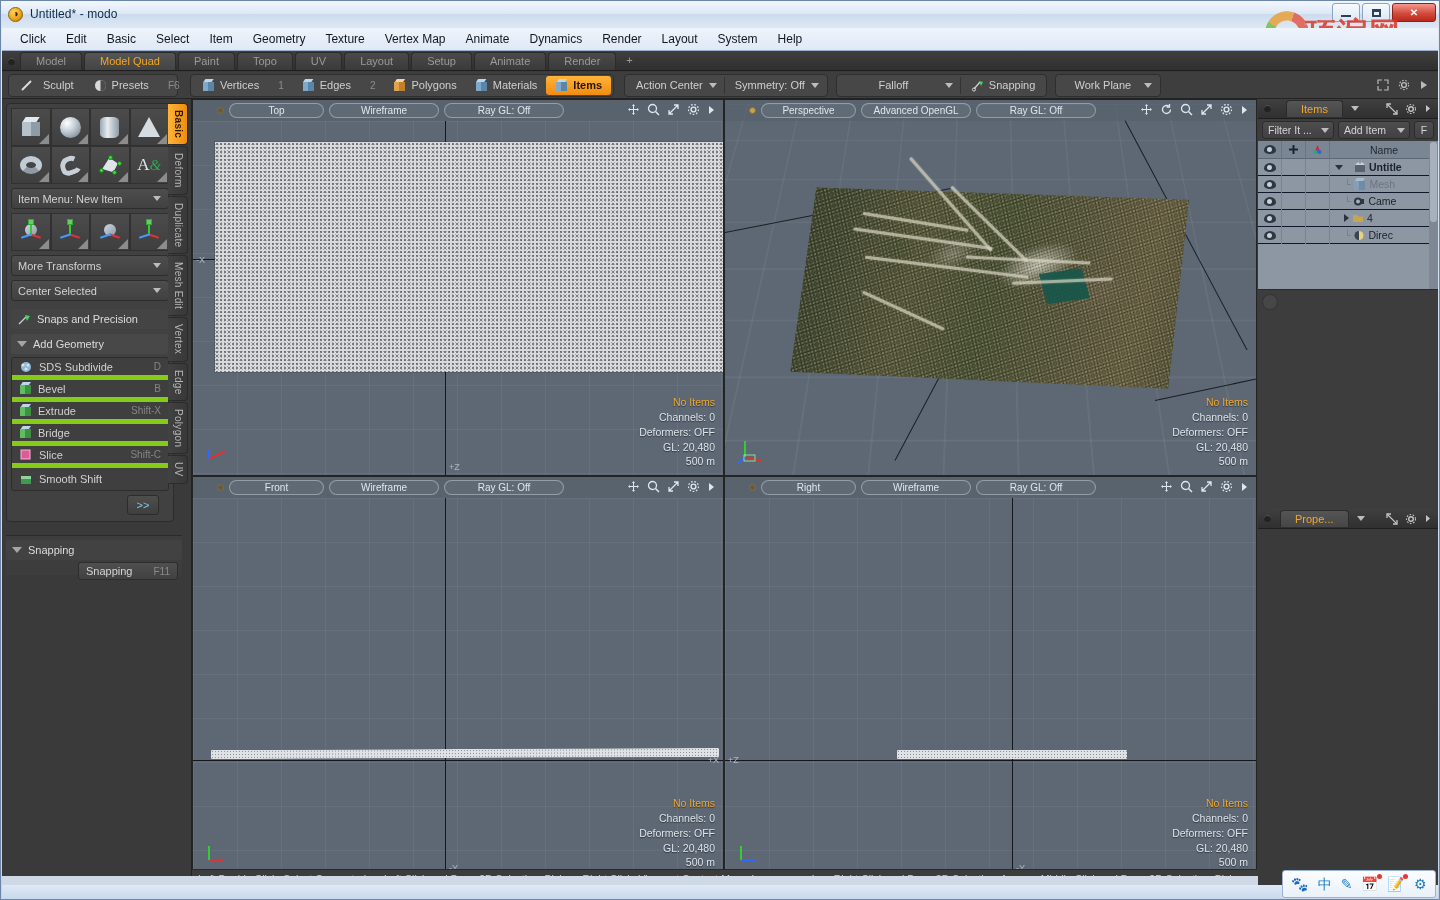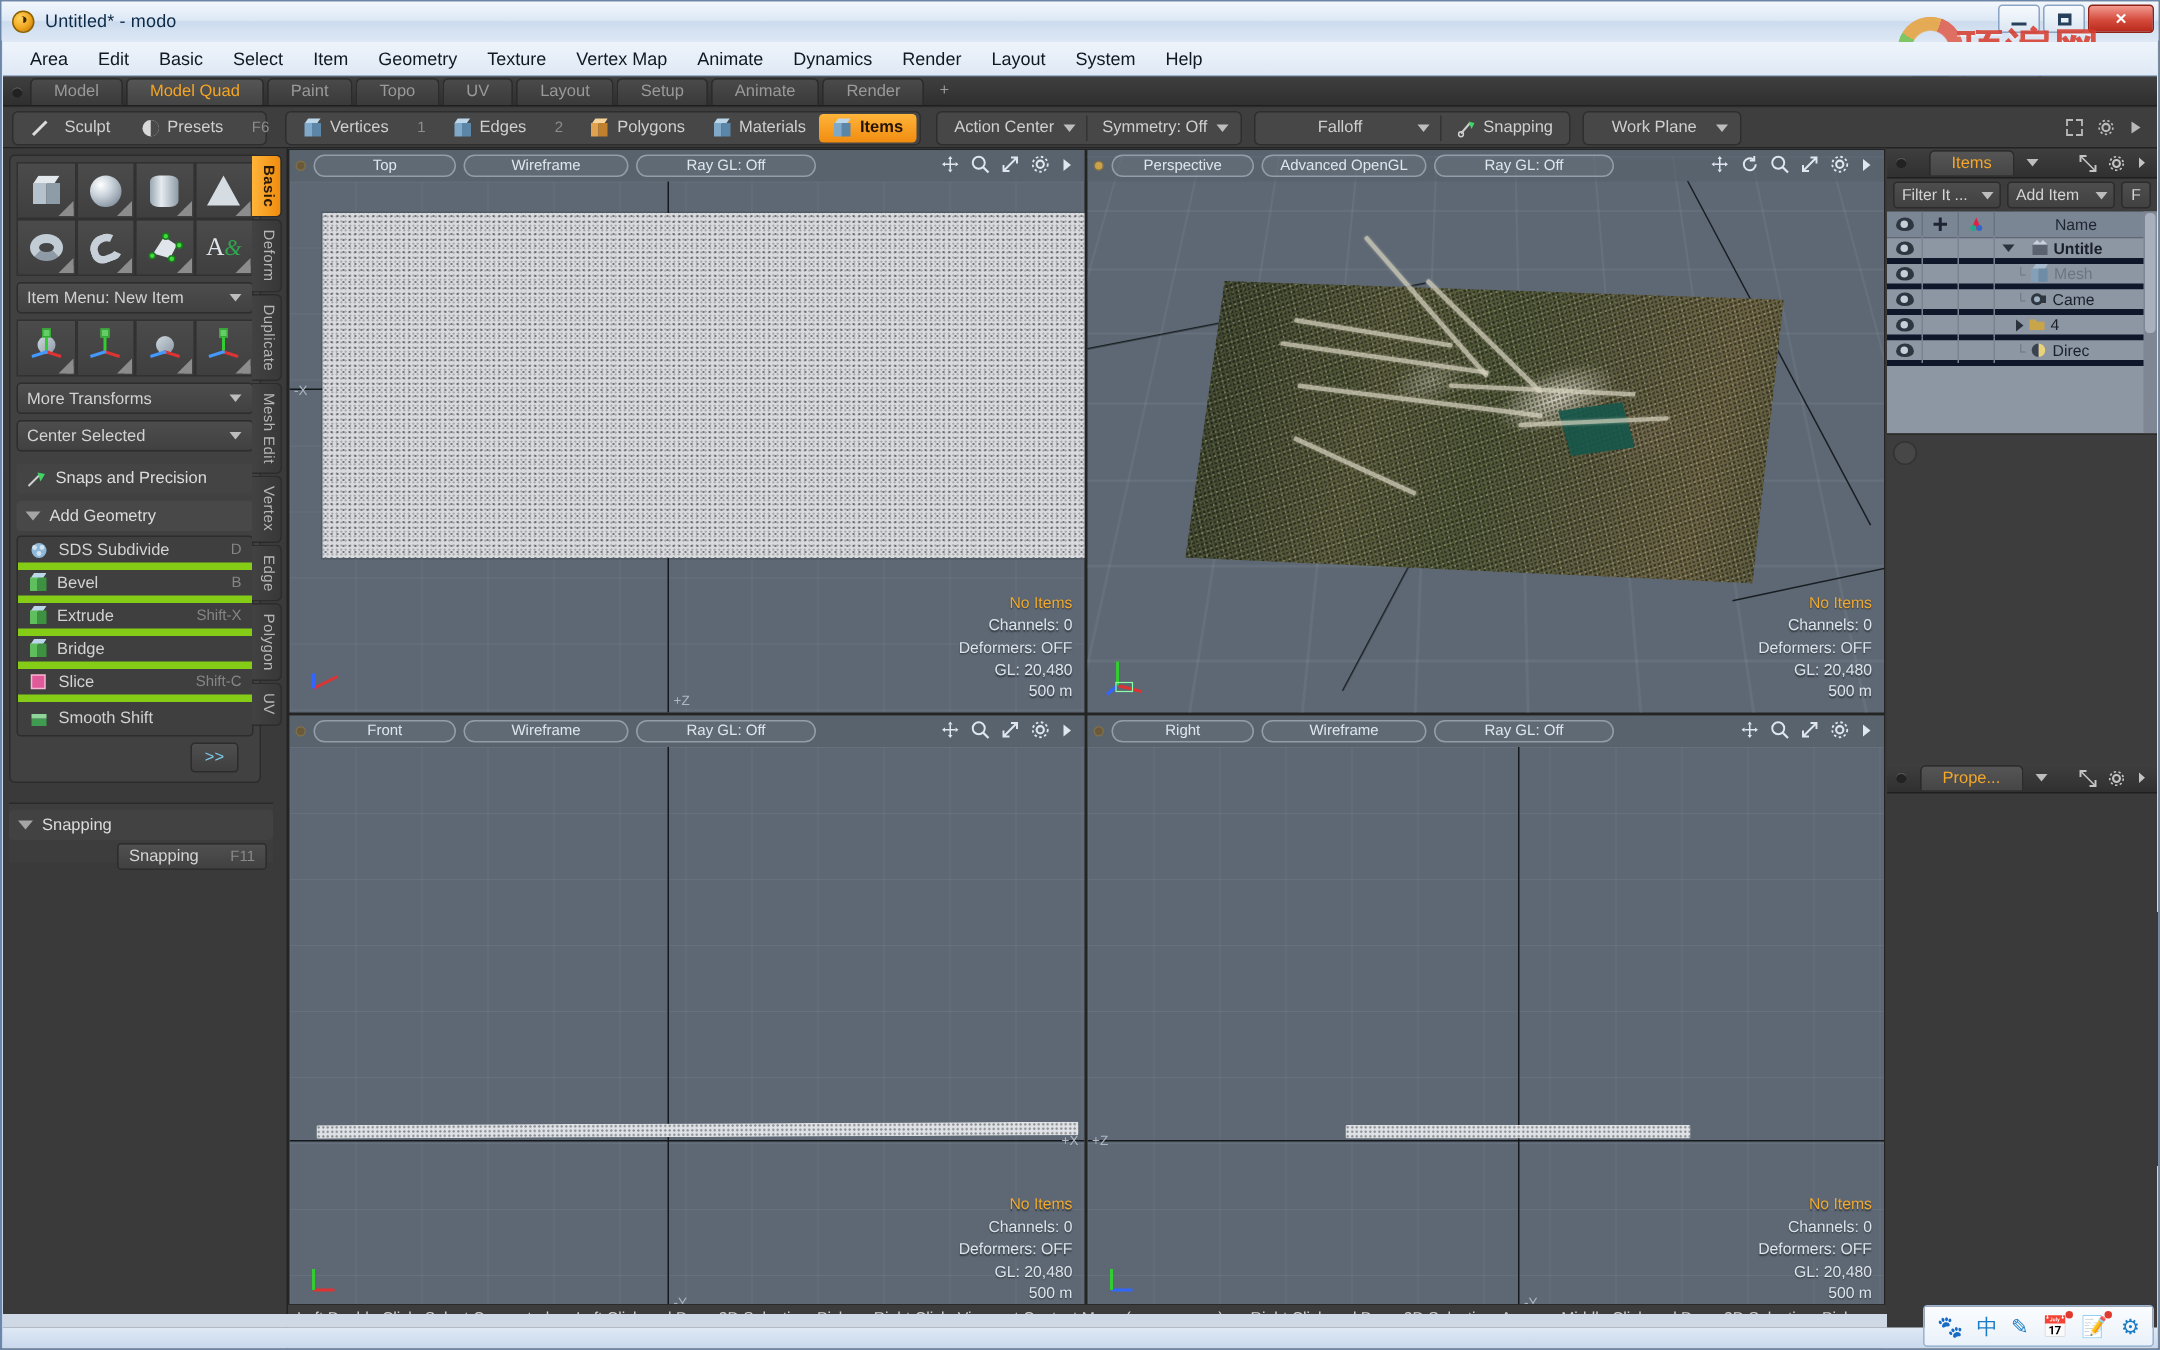--- a/index.html
+++ b/index.html
@@ -209,21 +209,21 @@
     margin-left:auto; width:100px;height:18px;border-radius:3px;
     background:linear-gradient(to bottom,#4f4f4f,#414141);border:1px solid #2d2d2d;
     display:flex;align-items:center; padding:0 7px; font-size:11px;color:#d4d4d4;
   }
 
   
   .vp-area{ position:absolute; left:190px; top:48px; width:1065px; height:800px; background:#2d2d2d;}
   .viewport{ position:absolute; background:#5d6874; border:1px solid #242424; overflow:hidden;}
   .vp-header{
     position:absolute;left:0;top:0;right:0;height:21px;
-    background:rgba(84,94,106,.55); display:flex; align-items:center; gap:5px; padding-left:4px;
+    background:rgba(84,94,106,.55); display:flex; align-items:center; gap:5px; padding-left:24px;
   }
   .vp-pill{
     height:15px; border-radius:8px; border:1px solid rgba(190,200,212,.55);
     display:flex;align-items:center;justify-content:center; padding:0 10px;
     font-size:10px; color:#dfe6ee; background:rgba(255,255,255,.05); white-space:nowrap;
   }
   .vp-pill.w1{min-width:95px;} .vp-pill.w2{min-width:110px;} .vp-pill.w3{min-width:120px;}
   .vp-dot{width:7px;height:7px;border-radius:50%;background:#6a5a3a;border:1px solid #7f6f4a;flex:none;}
   .vp-dot.lit{background:#caa24a;}
   .vp-icons{position:absolute;right:7px;top:3px;display:flex;align-items:center;gap:7px;color:#dfe6ee;}
@@ -318,21 +318,21 @@
     display:flex;align-items:center; padding:0 5px; font-size:10.5px; color:#d4d4d4; position:relative;
   }
   .itemhdr{
     height:18px; display:flex; align-items:center; background:#7b8695;
     color:#1e2530; font-size:10.5px; border-bottom:1px solid #5e6775;
   }
   .ih-c{ width:24px; display:flex;align-items:center;justify-content:center; border-right:1px solid #6a7481; height:18px;}
   .ih-name{flex:1; text-align:center;}
   .itemrow{
     height:17px; display:flex; align-items:center; background:#8d96a3;
-    border-bottom:4px solid #0f172a; font-size:10.5px; color:#19202a;
+    border-bottom:1px solid #0f172a; font-size:10.5px; color:#19202a;
   }
   .ir-c{width:24px;display:flex;align-items:center;justify-content:center;border-right:1px solid #7a8490;height:17px;}
   .ir-name{flex:1; display:flex; align-items:center; gap:3px; overflow:hidden; white-space:nowrap; padding-left:2px;}
   .eye{ width:12px;height:9px;border-radius:50%/60% 60% 40% 40%;
     background:#2d3742; display:flex;align-items:center;justify-content:center;}
   .eye::after{content:"";width:5px;height:5px;border-radius:50%;background:#c6ced8;}
   .tri-d{width:0;height:0;border-left:4px solid transparent;border-right:4px solid transparent;border-top:5px solid #2a323c;}
   .tri-r{width:0;height:0;border-top:4px solid transparent;border-bottom:4px solid transparent;border-left:5px solid #2a323c;}
   .itemlist-bg{ background:#8d96a3; }
 
@@ -383,21 +383,21 @@
       </div>
     </div>
 
     <div class="watermark">
       <div class="wm-ring"></div>
       <div class="wm-cn">顶渲网</div>
       <div class="wm-en">toprender.com</div>
     </div>
 
     <div class="menubar">
-      <div class="menu-item">Area</div>
+      <div class="menu-item">Click</div>
       <div class="menu-item">Edit</div>
       <div class="menu-item">Basic</div>
       <div class="menu-item">Select</div>
       <div class="menu-item">Item</div>
       <div class="menu-item">Geometry</div>
       <div class="menu-item">Texture</div>
       <div class="menu-item">Vertex Map</div>
       <div class="menu-item">Animate</div>
       <div class="menu-item">Dynamics</div>
       <div class="menu-item">Render</div>

